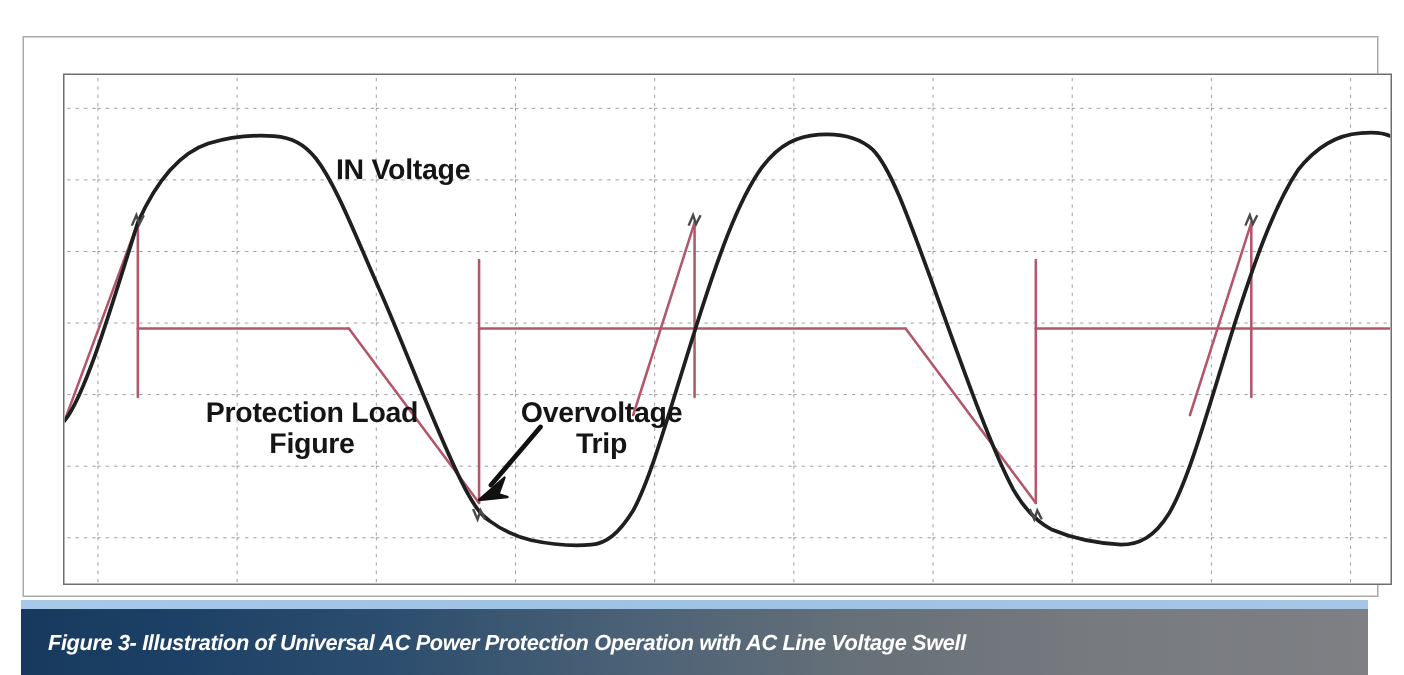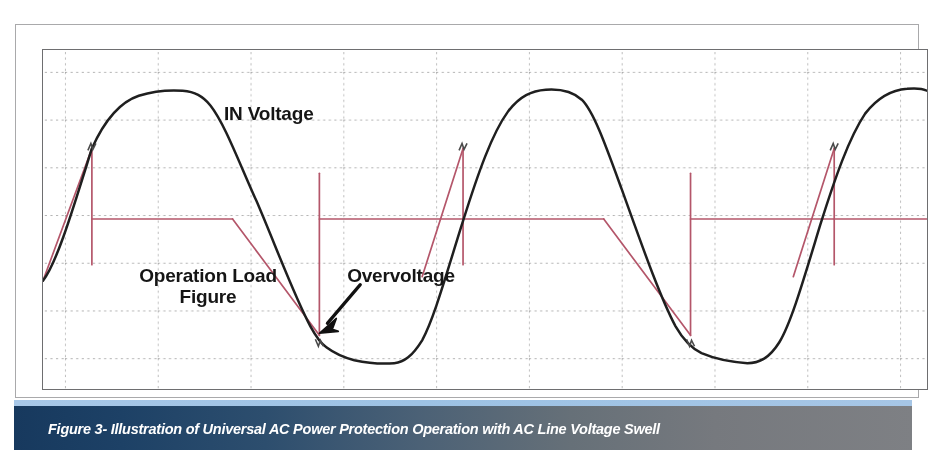--- a/index.html
+++ b/index.html
@@ -111,21 +111,21 @@
                 #7e8084 100%);
     display: flex;
     align-items: center;
   }
   .caption-text {
     color: #ffffff;
     font-size: 14.5px;
     font-weight: bold;
     font-style: italic;
     font-family: "Liberation Sans", sans-serif;
-    padding-left: 34px;
+    padding-left: 18px;
     letter-spacing: -0.25px;
     white-space: nowrap;
   }
 </style>
 </head>
 <body>
 
 <div id="figure-root">
 
   <div class="figure-panel">
@@ -213,26 +213,27 @@
         <g>
           <path d="M 318 236 L 285 275" stroke="#111111" stroke-width="3.2" fill="none" stroke-linecap="round"></path>
           <path d="M 277 285 L 294 270 L 290 281 L 296 283 Z" fill="#111111" stroke="#111111" stroke-width="1.6" stroke-linejoin="round"></path>
         </g>
 
       </svg>
 
       <div class="plot-label label-in-voltage">IN Voltage</div>
 
       <div class="plot-label label-protected-load">
-        <div>Operation Load</div>
+        <div>Protection Load</div>
         <div>Figure</div>
       </div>
 
       <div class="plot-label label-overvoltage">
         <div>Overvoltage</div>
+        <div>Trip</div>
       </div>
 
     </div>
   </div>
 
   <div class="caption-topstrip"></div>
 
   <div class="caption-bar">
     <span class="caption-text">Figure 3- Illustration of Universal AC Power Protection Operation with AC Line Voltage Swell</span>
   </div>

